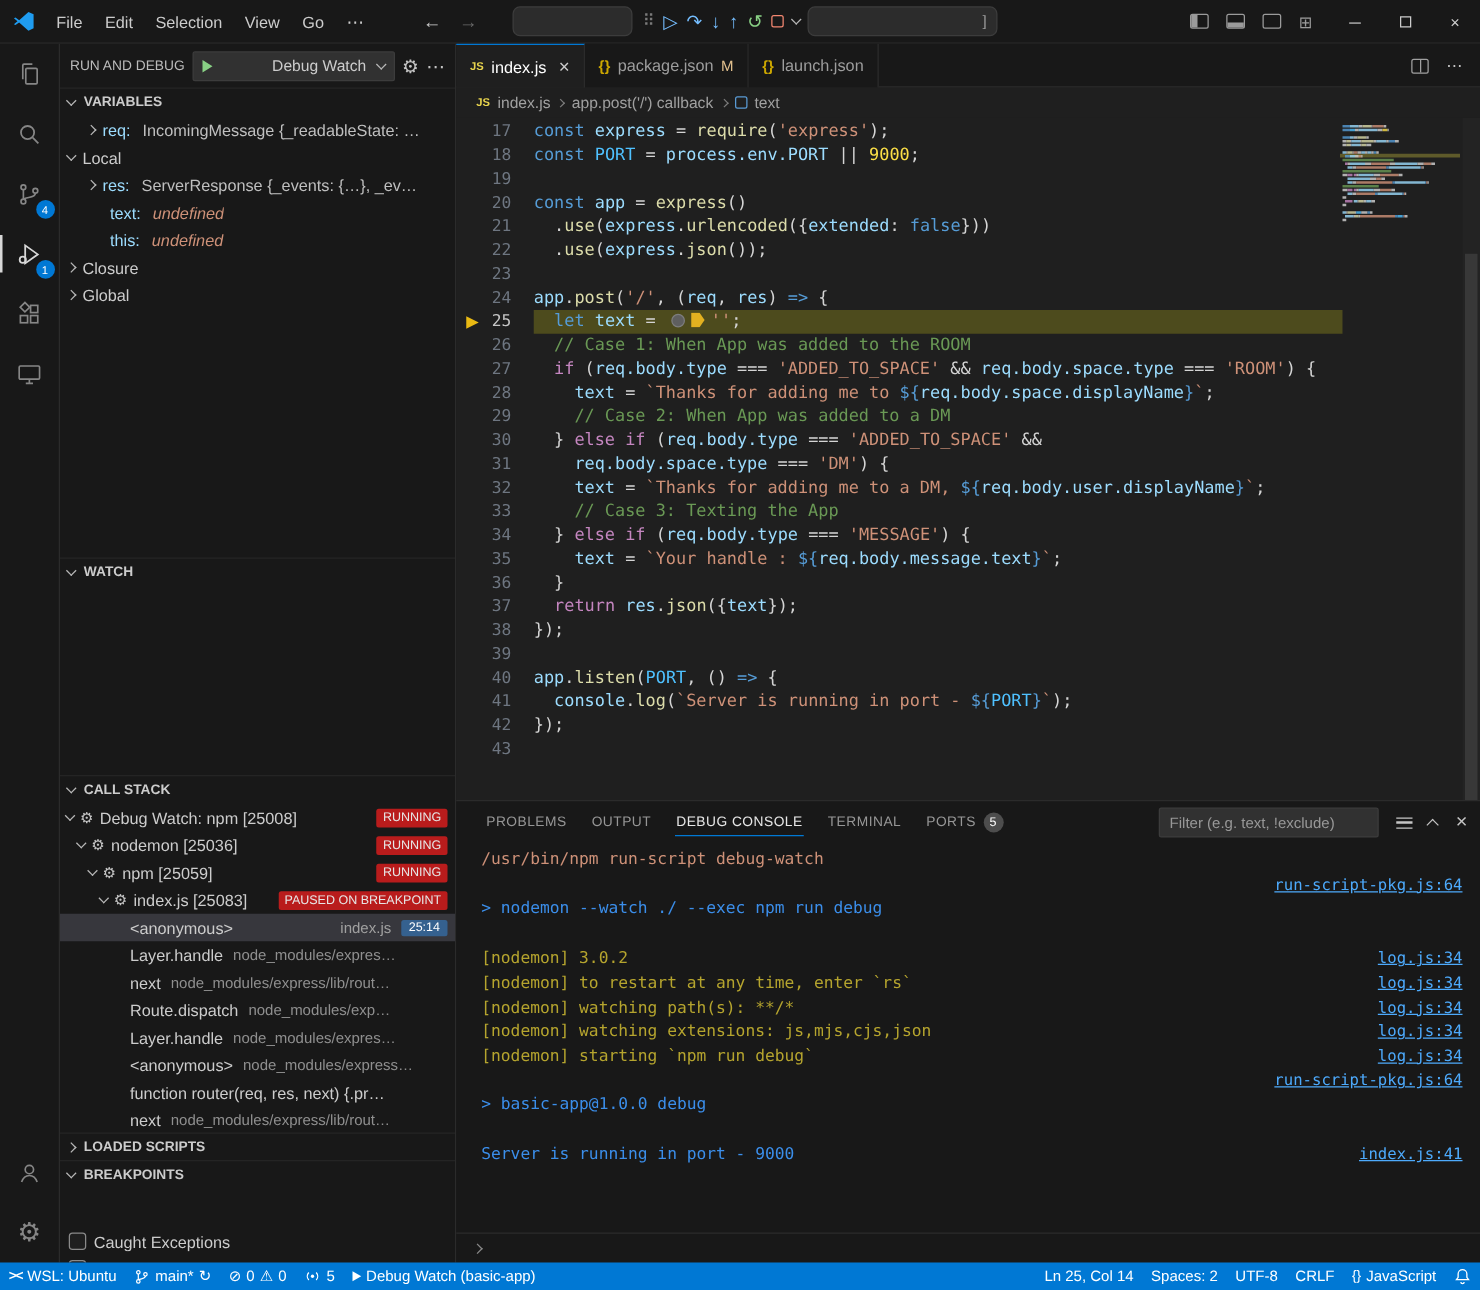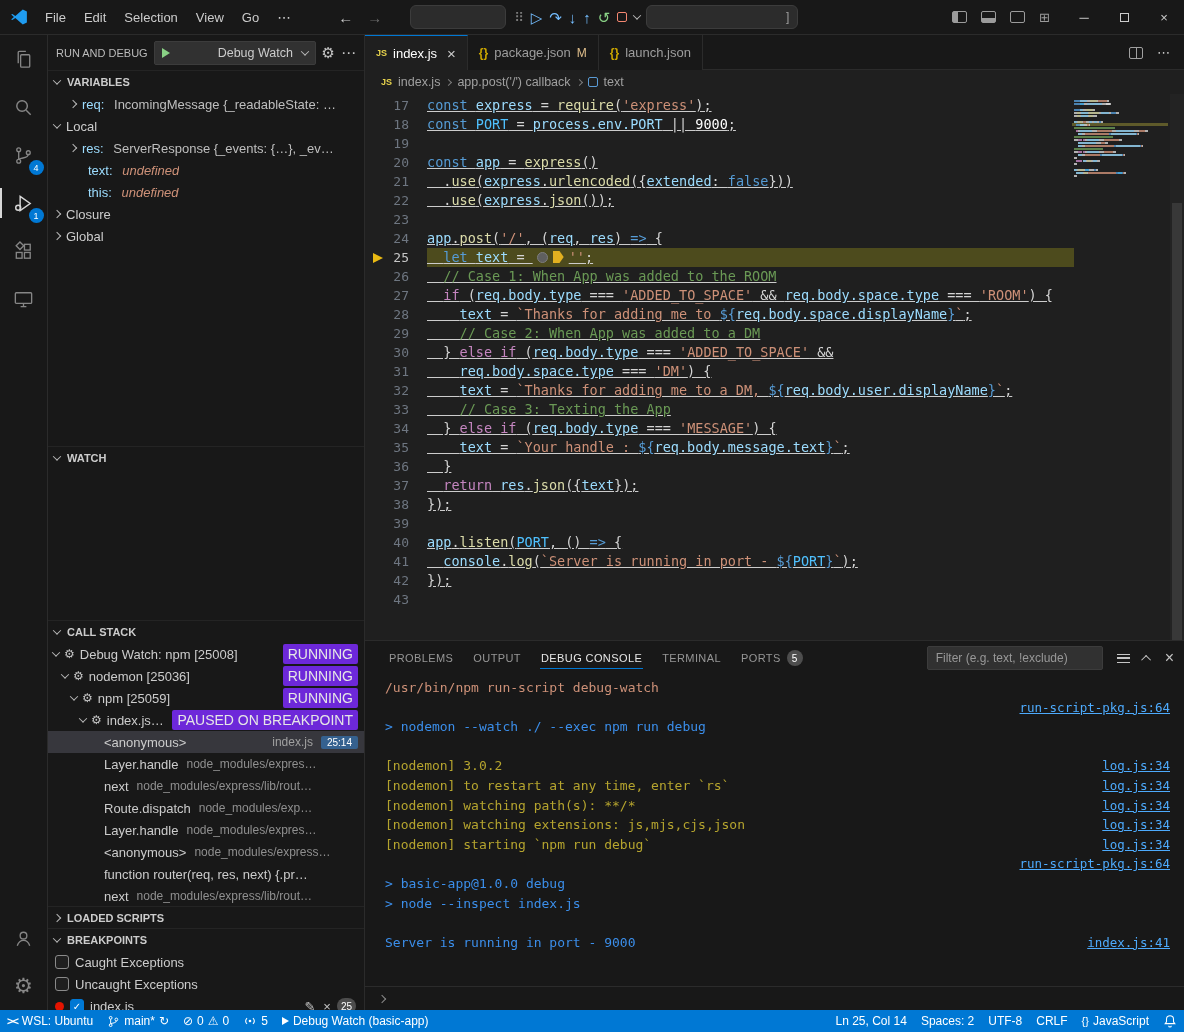--- a/index.html
+++ b/index.html
@@ -59,33 +59,33 @@
 .chev{display:inline-block;width:6px;height:6px;border-right:1.4px solid #b8b8b8;border-bottom:1.4px solid #b8b8b8;flex:0 0 auto;}
 .chev.down{transform:rotate(45deg) translate(-1px,-1px);}
 .chev.right{transform:rotate(-45deg);}
 
 .section{border-top:1px solid #242424;display:flex;flex-direction:column;overflow:hidden;flex:0 0 auto;}
 .section-header{height:22px;display:flex;align-items:center;gap:7px;padding-left:6px;font-size:11px;font-weight:bold;color:#cccccc;flex:0 0 auto;}
 .sec-vars{height:376px;}
 .sec-watch{height:174px;}
 .sec-stack{height:286px;}
 .sec-loaded{height:22px;}
-.sec-bp{height:90px;}
+.sec-bp{height:90px;gap:31px;}
 
 .tree-row{height:22px;display:flex;align-items:center;gap:6px;white-space:nowrap;overflow:hidden;flex:0 0 auto;}
 .scope-name{color:#cccccc;}
 .var-name{color:#9cdcfe;}
 .var-value{overflow:hidden;text-overflow:ellipsis;}
 .var-value.obj{color:#bfbfbf;}
 .var-value.undef{color:#ce9178;font-style:italic;}
 
 .cs-session{height:22px;display:flex;align-items:center;gap:5px;padding-right:6px;overflow:hidden;flex:0 0 auto;}
 .cs-gear{font-size:12px;color:#c5c5c5;}
 .cs-label{flex:1;min-width:0;overflow:hidden;text-overflow:ellipsis;white-space:nowrap;color:#cccccc;}
-.cs-badge{font-size:14px;background:#6d28d9;color:#e6e6e6;padding:2px 5px;border-radius:2px;white-space:nowrap;flex:0 0 auto;}
+.cs-badge{font-size:10px;background:#b91c1c;color:#e6e6e6;padding:2px 5px;border-radius:2px;white-space:nowrap;flex:0 0 auto;}
 .cs-frame{height:22px;display:flex;align-items:center;gap:8px;padding:0 6px 0 56px;overflow:hidden;flex:0 0 auto;}
 .cs-frame.selected{background:#37373d;}
 .cs-name{color:#cccccc;white-space:nowrap;flex:0 0 auto;}
 .cs-path{color:#8f8f8f;font-size:12px;overflow:hidden;text-overflow:ellipsis;white-space:nowrap;min-width:0;}
 .cs-file{color:#a0a0a0;font-size:12px;margin-left:auto;}
 .cs-pos-badge{background:#35618f;color:#fff;font-size:10px;padding:1px 6px;border-radius:2px;flex:0 0 auto;}
 
 .bp-row{height:22px;display:flex;align-items:center;gap:6px;padding:0 8px 0 7px;flex:0 0 auto;}
 .bp-dot-red{width:9px;height:9px;border-radius:50%;background:#e51400;flex:0 0 auto;}
 .cb{width:14px;height:14px;border:1px solid #8a8a8a;border-radius:3px;display:flex;align-items:center;justify-content:center;font-size:10px;color:transparent;flex:0 0 auto;background:#1f1f1f;}
@@ -111,24 +111,24 @@
 .breadcrumbs{height:24px;display:flex;align-items:center;gap:6px;padding-left:16px;font-size:12.5px;color:#a0a0a0;background:#1f1f1f;flex:0 0 auto;}
 .bc-chev{width:5px;height:5px;border-right:1.2px solid #7c7c7c;border-bottom:1.2px solid #7c7c7c;transform:rotate(-45deg);display:inline-block;}
 .sym-icon{width:10px;height:10px;border:1.5px solid #5a9bd5;border-radius:2px;display:inline-block;}
 
 .code-wrap{flex:1;min-height:0;position:relative;overflow:hidden;padding-top:2px;
   font-family:"DejaVu Sans Mono","Liberation Mono",monospace;font-size:13.5px;}
 .code-line{display:flex;height:19px;line-height:19px;}
 .gutter{width:62px;flex:0 0 auto;position:relative;text-align:right;padding-right:18px;color:#6e7681;font-size:13px;}
 .code-line.cur .gutter{color:#c6c6c6;}
 .exec-arrow{position:absolute;left:8px;top:4.5px;width:0;height:0;border-left:10px solid #e9b913;border-top:5px solid transparent;border-bottom:5px solid transparent;}
-.lcontent{flex:1;margin-right:110px;white-space:pre;overflow:hidden;text-decoration:underline;}
+.lcontent{flex:1;margin-right:110px;white-space:pre;overflow:hidden;}
 .code-line.cur .lcontent{background:#4d4b1d;}
 .tok-k{color:#569cd6;} .tok-c{color:#c586c0;} .tok-v{color:#9cdcfe;} .tok-C{color:#4fc1ff;}
-.tok-f{color:#dcdcaa;} .tok-s{color:#ce9178;} .tok-n{color:#ffffff;} .tok-m{color:#6a9955;}
+.tok-f{color:#dcdcaa;} .tok-s{color:#ce9178;} .tok-n{color:#fde047;} .tok-m{color:#6a9955;}
 .tok-p{color:#d4d4d4;} .tok-t{color:#569cd6;}
 .inline-bp{display:inline-block;width:11px;height:11px;border-radius:50%;background:#5f5f5f;border:1px solid #7d7d7d;margin:0 4px;transform:translateY(1px);}
 .inline-flag{display:inline-block;width:11px;height:12px;background:#e2b020;clip-path:polygon(0 0,62% 0,100% 50%,62% 100%,0 100%);margin:0 5px 0 1px;transform:translateY(1px);}
 
 .minimap{position:absolute;top:5px;right:16px;width:96px;}
 .mm-row{height:3px;display:flex;align-items:center;padding-left:2px;}
 .mm-row.cur{background:rgba(190,180,60,0.4);}
 .mm-seg{height:2px;background:currentColor;opacity:.8;display:inline-block;}
 .mm-seg.sp{background:transparent;}
 .vscroll{position:absolute;top:0;right:0;bottom:0;width:14px;background:rgba(255,255,255,0.02);}
@@ -813,21 +813,20 @@
             <div class="console-row"><span class="console-text c-plain"></span><span class="console-link">run-script-pkg.js:64</span></div>
             <div class="console-row"><span class="console-text c-blue">&gt; nodemon --watch ./ --exec npm run debug</span></div>
             <div class="console-row"><span class="console-text c-plain"></span></div>
             <div class="console-row"><span class="console-text c-yellow">[nodemon] 3.0.2</span><span class="console-link">log.js:34</span></div>
             <div class="console-row"><span class="console-text c-yellow">[nodemon] to restart at any time, enter `rs`</span><span class="console-link">log.js:34</span></div>
             <div class="console-row"><span class="console-text c-yellow">[nodemon] watching path(s): **/*</span><span class="console-link">log.js:34</span></div>
             <div class="console-row"><span class="console-text c-yellow">[nodemon] watching extensions: js,mjs,cjs,json</span><span class="console-link">log.js:34</span></div>
             <div class="console-row"><span class="console-text c-yellow">[nodemon] starting `npm run debug`</span><span class="console-link">log.js:34</span></div>
             <div class="console-row"><span class="console-text c-plain"></span><span class="console-link">run-script-pkg.js:64</span></div>
             <div class="console-row"><span class="console-text c-blue">&gt; basic-app@1.0.0 debug</span></div>
-            <div class="console-row"><span class="console-text c-blue">&gt; node --inspect index.js</span></div>
             <div class="console-row"><span class="console-text c-plain"></span></div>
             <div class="console-row"><span class="console-text c-blue">Server is running in port - 9000</span><span class="console-link">index.js:41</span></div>
           </div>
         <div class="panel-prompt">
           <span class="prompt-chev"></span>
         </div>
       </div>
     </div>
   </div>
 

